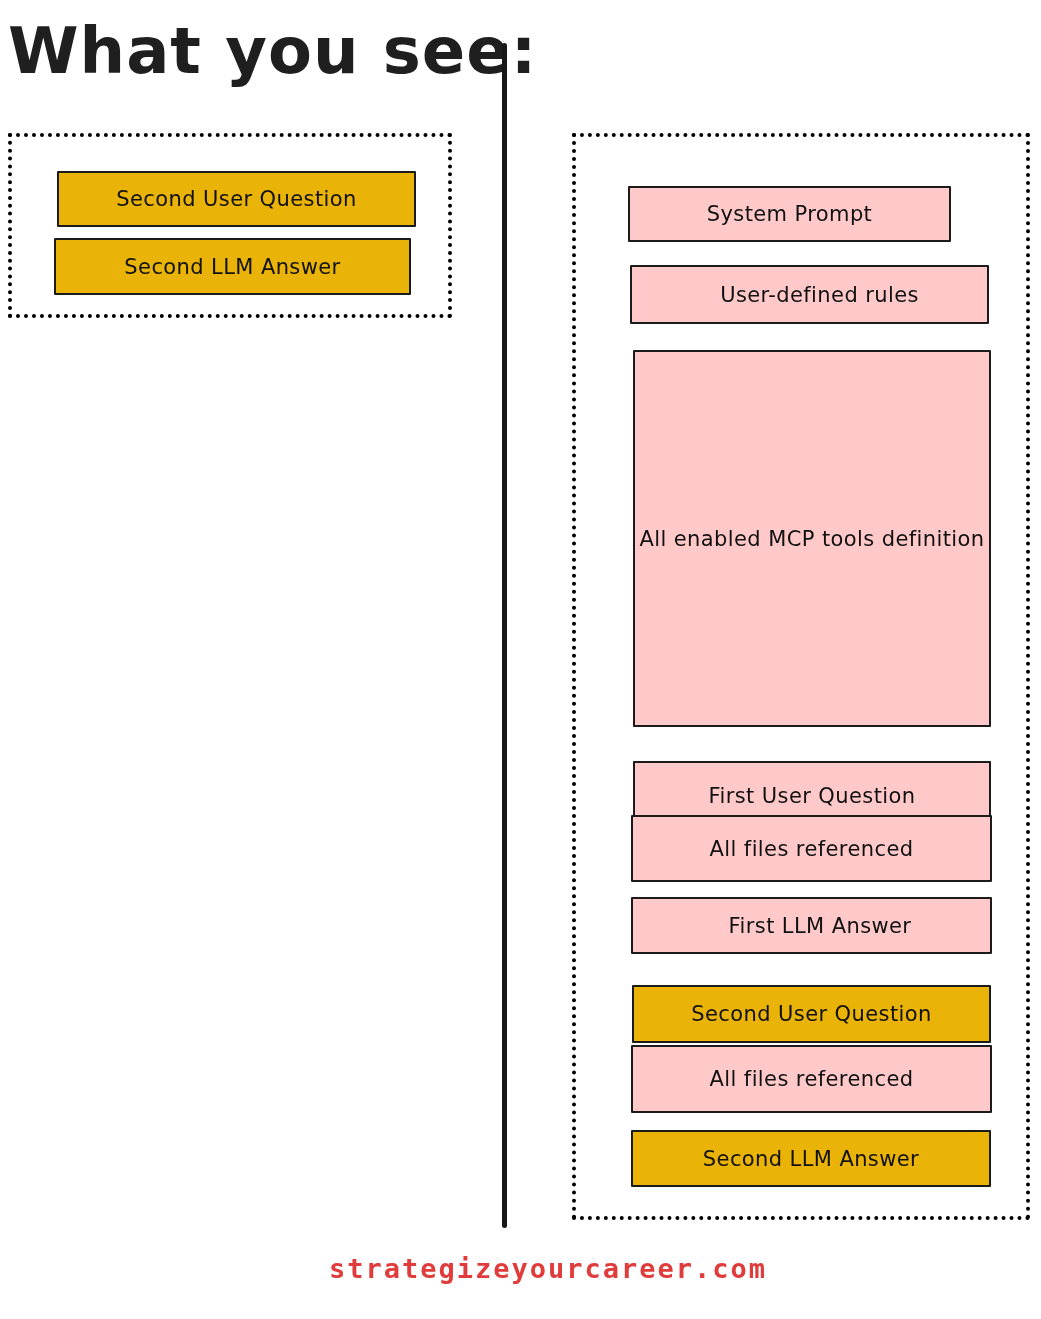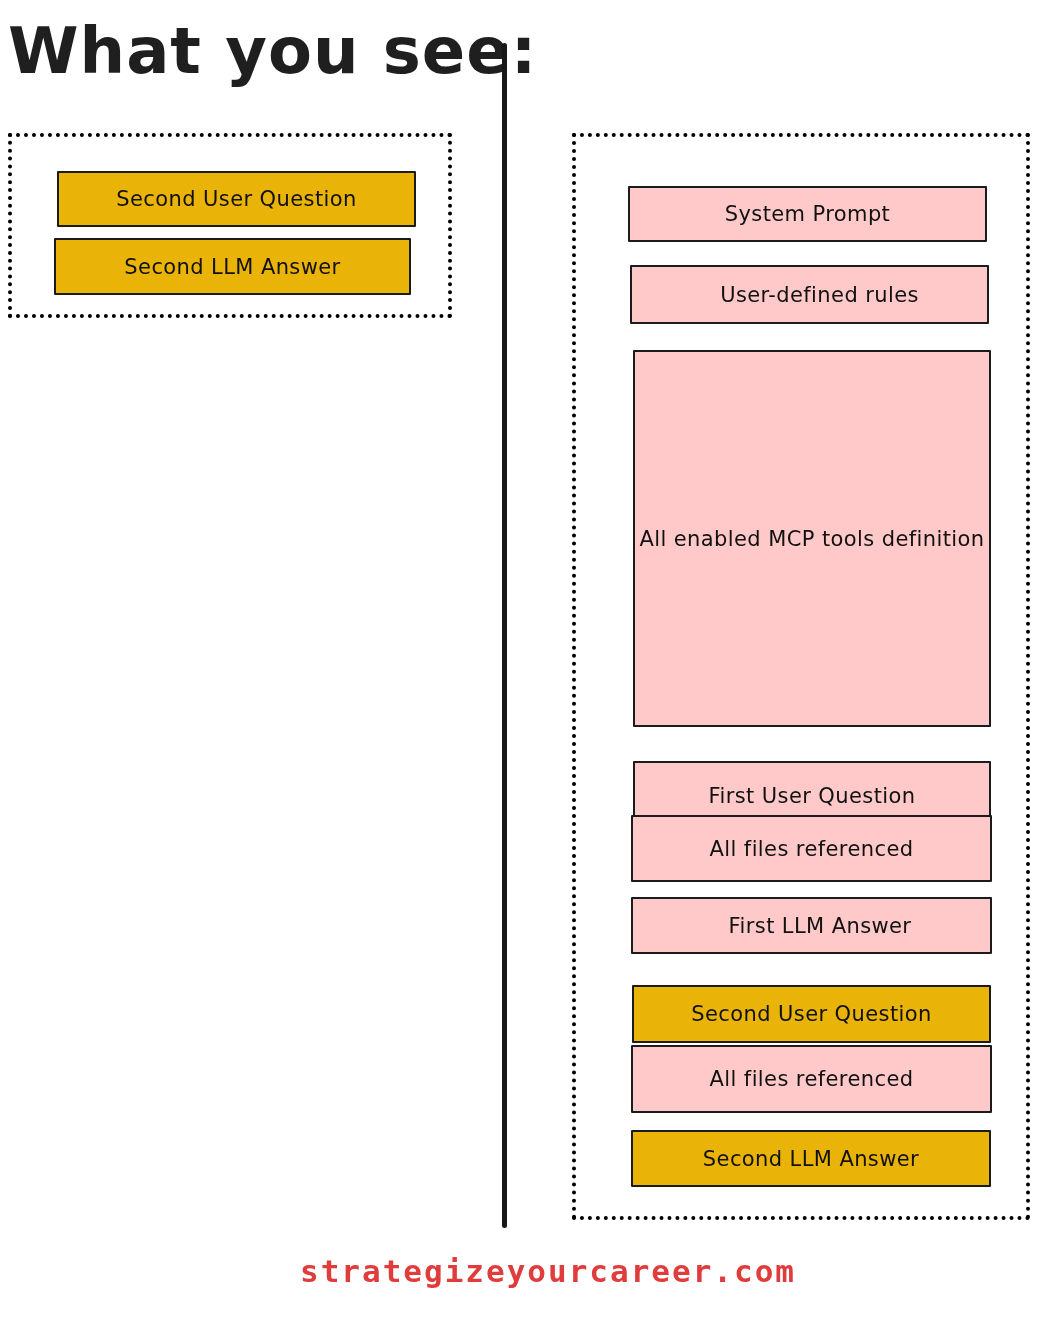--- a/index.html
+++ b/index.html
@@ -49,36 +49,36 @@
     font-size:21px;
     letter-spacing:0.4px;
     color:#111;
   }
   .green{background:#eab308;}
   .pink{background:#ffc9c9;}
   
   #lbox1{left:45px;top:34px;width:359px;height:56px;}
   #lbox2{left:42px;top:101px;width:357px;height:57px;}
   
-  #rbox1{left:52px;top:49px;width:359px;height:56px;}
+  #rbox1{left:52px;top:49px;width:323px;height:56px;}
   #rbox2{left:54px;top:128px;width:359px;height:59px;padding-left:20px;}
   #rbox3{left:57px;top:213px;width:358px;height:377px;}
   #rbox4{left:57px;top:624px;width:358px;height:69px;}
   #rbox5{left:55px;top:678px;width:361px;height:67px;}
   #rbox6{left:55px;top:760px;width:361px;height:57px;padding-left:17px;}
   #rbox7{left:56px;top:848px;width:359px;height:58px;}
   #rbox8{left:55px;top:908px;width:361px;height:68px;}
   #rbox9{left:55px;top:993px;width:360px;height:57px;}
   #footer{
     position:absolute;
     left:548px;top:1253px;
     transform:translateX(-50%);
     white-space:nowrap;
     font-family:"DejaVu Sans Mono", monospace;
-    font-size:31px;
+    font-size:27px;
     font-weight:bold;
     letter-spacing:2px;
     color:#e03c3c;
   }
 </style>
 </head>
 <body>
 
 <div id="canvas">
 

